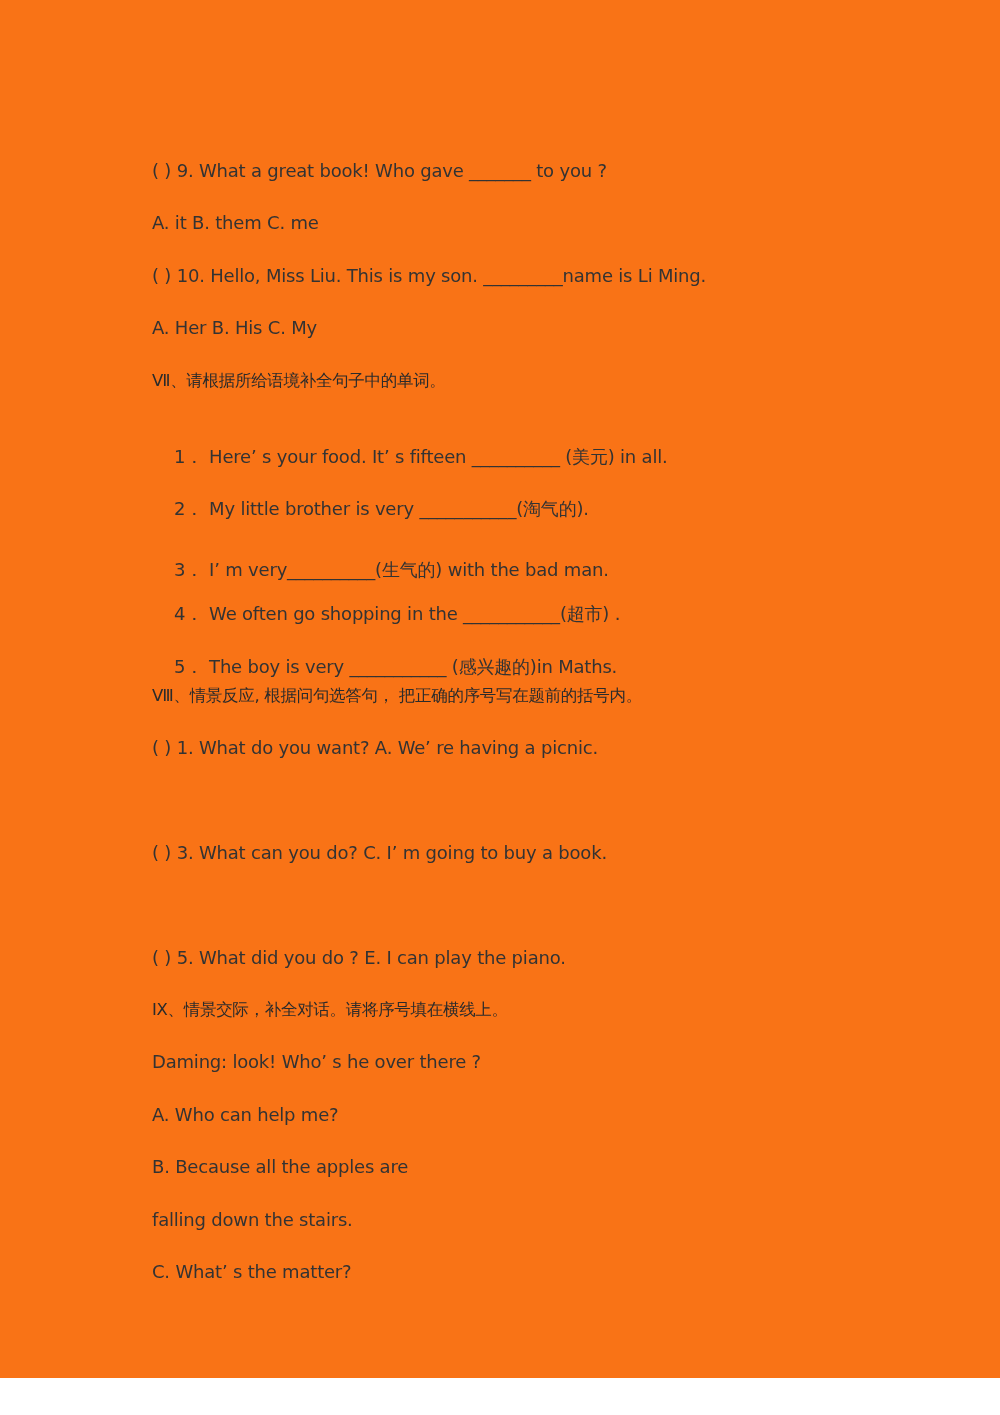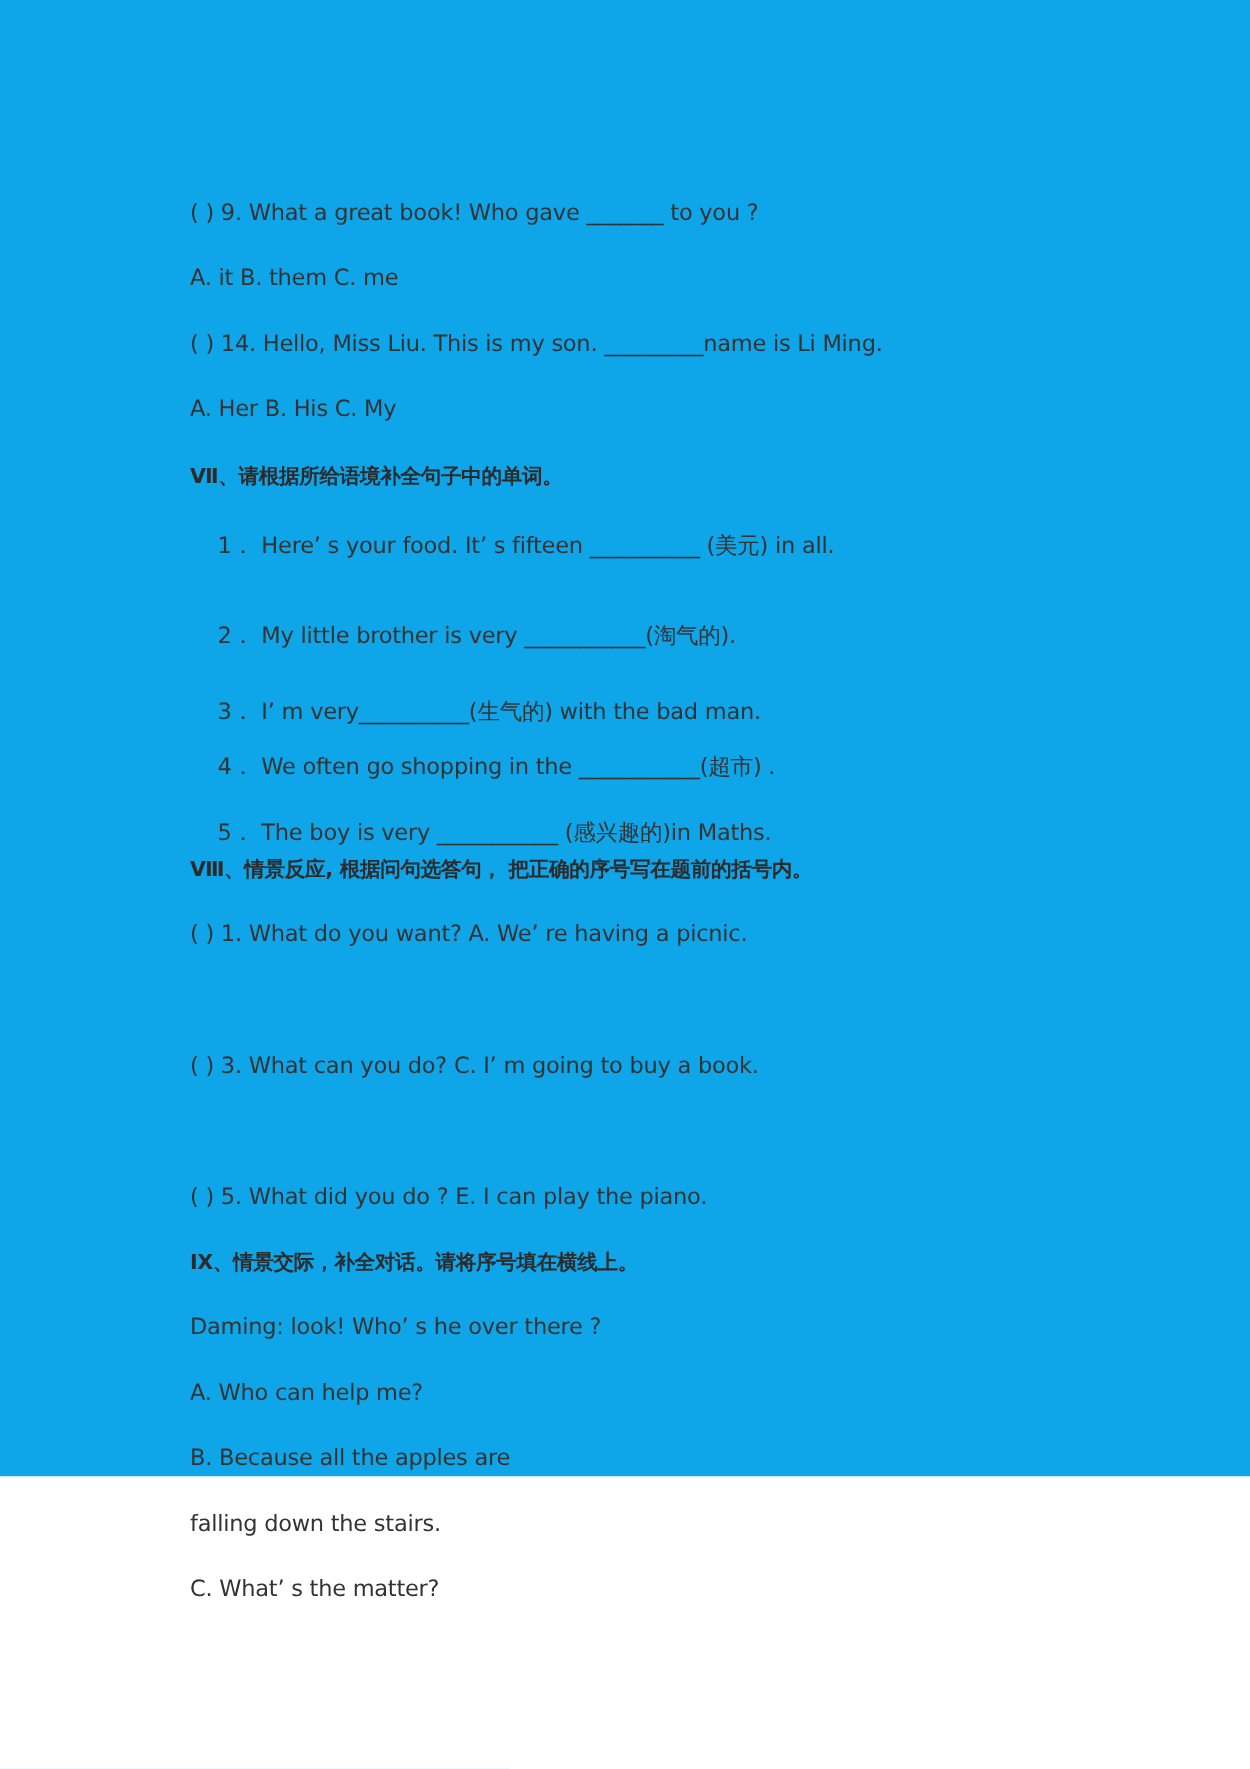--- a/index.html
+++ b/index.html
@@ -13,56 +13,56 @@
       position: relative;
       overflow: hidden;
       font-family: "DejaVu Sans", "Liberation Sans", sans-serif;
       color: #333333;
     }
     .page {
       position: absolute;
       left: 0;
       top: 0;
       width: 1000px;
-      height: 1181px;
-      background: #0ea5e9;
+      height: 1378px;
+      background: #f97316;
     }
     .line {
       position: absolute;
       left: 152px;
       white-space: pre;
       font-size: 18px;
       line-height: 24px;
       letter-spacing: -0.2px;
       color: #333333;
     }
     .heading {
-      font-weight: bold;
+      font-weight: normal;
       font-size: 16.5px;
       color: #2b2b2b;
       letter-spacing: -0.3px;
     }
     .num {
       display: inline-block;
       width: 35px;
     }
   </style>
 </head>
 <body>
 
 <div class="page">
 
   <div class="line" style="top:159px">( ) 9. What a great book! Who gave _______ to you ?</div>
   <div class="line" style="top:211px">A. it B. them C. me</div>
-  <div class="line" style="top:264px">( ) 14. Hello, Miss Liu. This is my son. _________name is Li Ming.</div>
+  <div class="line" style="top:264px">( ) 10. Hello, Miss Liu. This is my son. _________name is Li Ming.</div>
   <div class="line" style="top:316px">A. Her B. His C. My</div>
 
   <div class="line heading" style="top:369px">Ⅶ、请根据所给语境补全句子中的单词。</div>
 
-  <div class="line" style="top:401px">
+  <div class="line" style="top:421px">
     <span class="num">1．</span><span>Here’ s your food. It’ s fifteen __________ (美元) in all.</span>
   </div>
   <div class="line" style="top:473px">
     <span class="num">2．</span><span>My little brother is very ___________(淘气的).</span>
   </div>
   <div class="line" style="top:534px">
     <span class="num">3．</span><span>I’ m very__________(生气的) with the bad man.</span>
   </div>
   <div class="line" style="top:578px">
     <span class="num">4．</span><span>We often go shopping in the ___________(超市) .</span>

